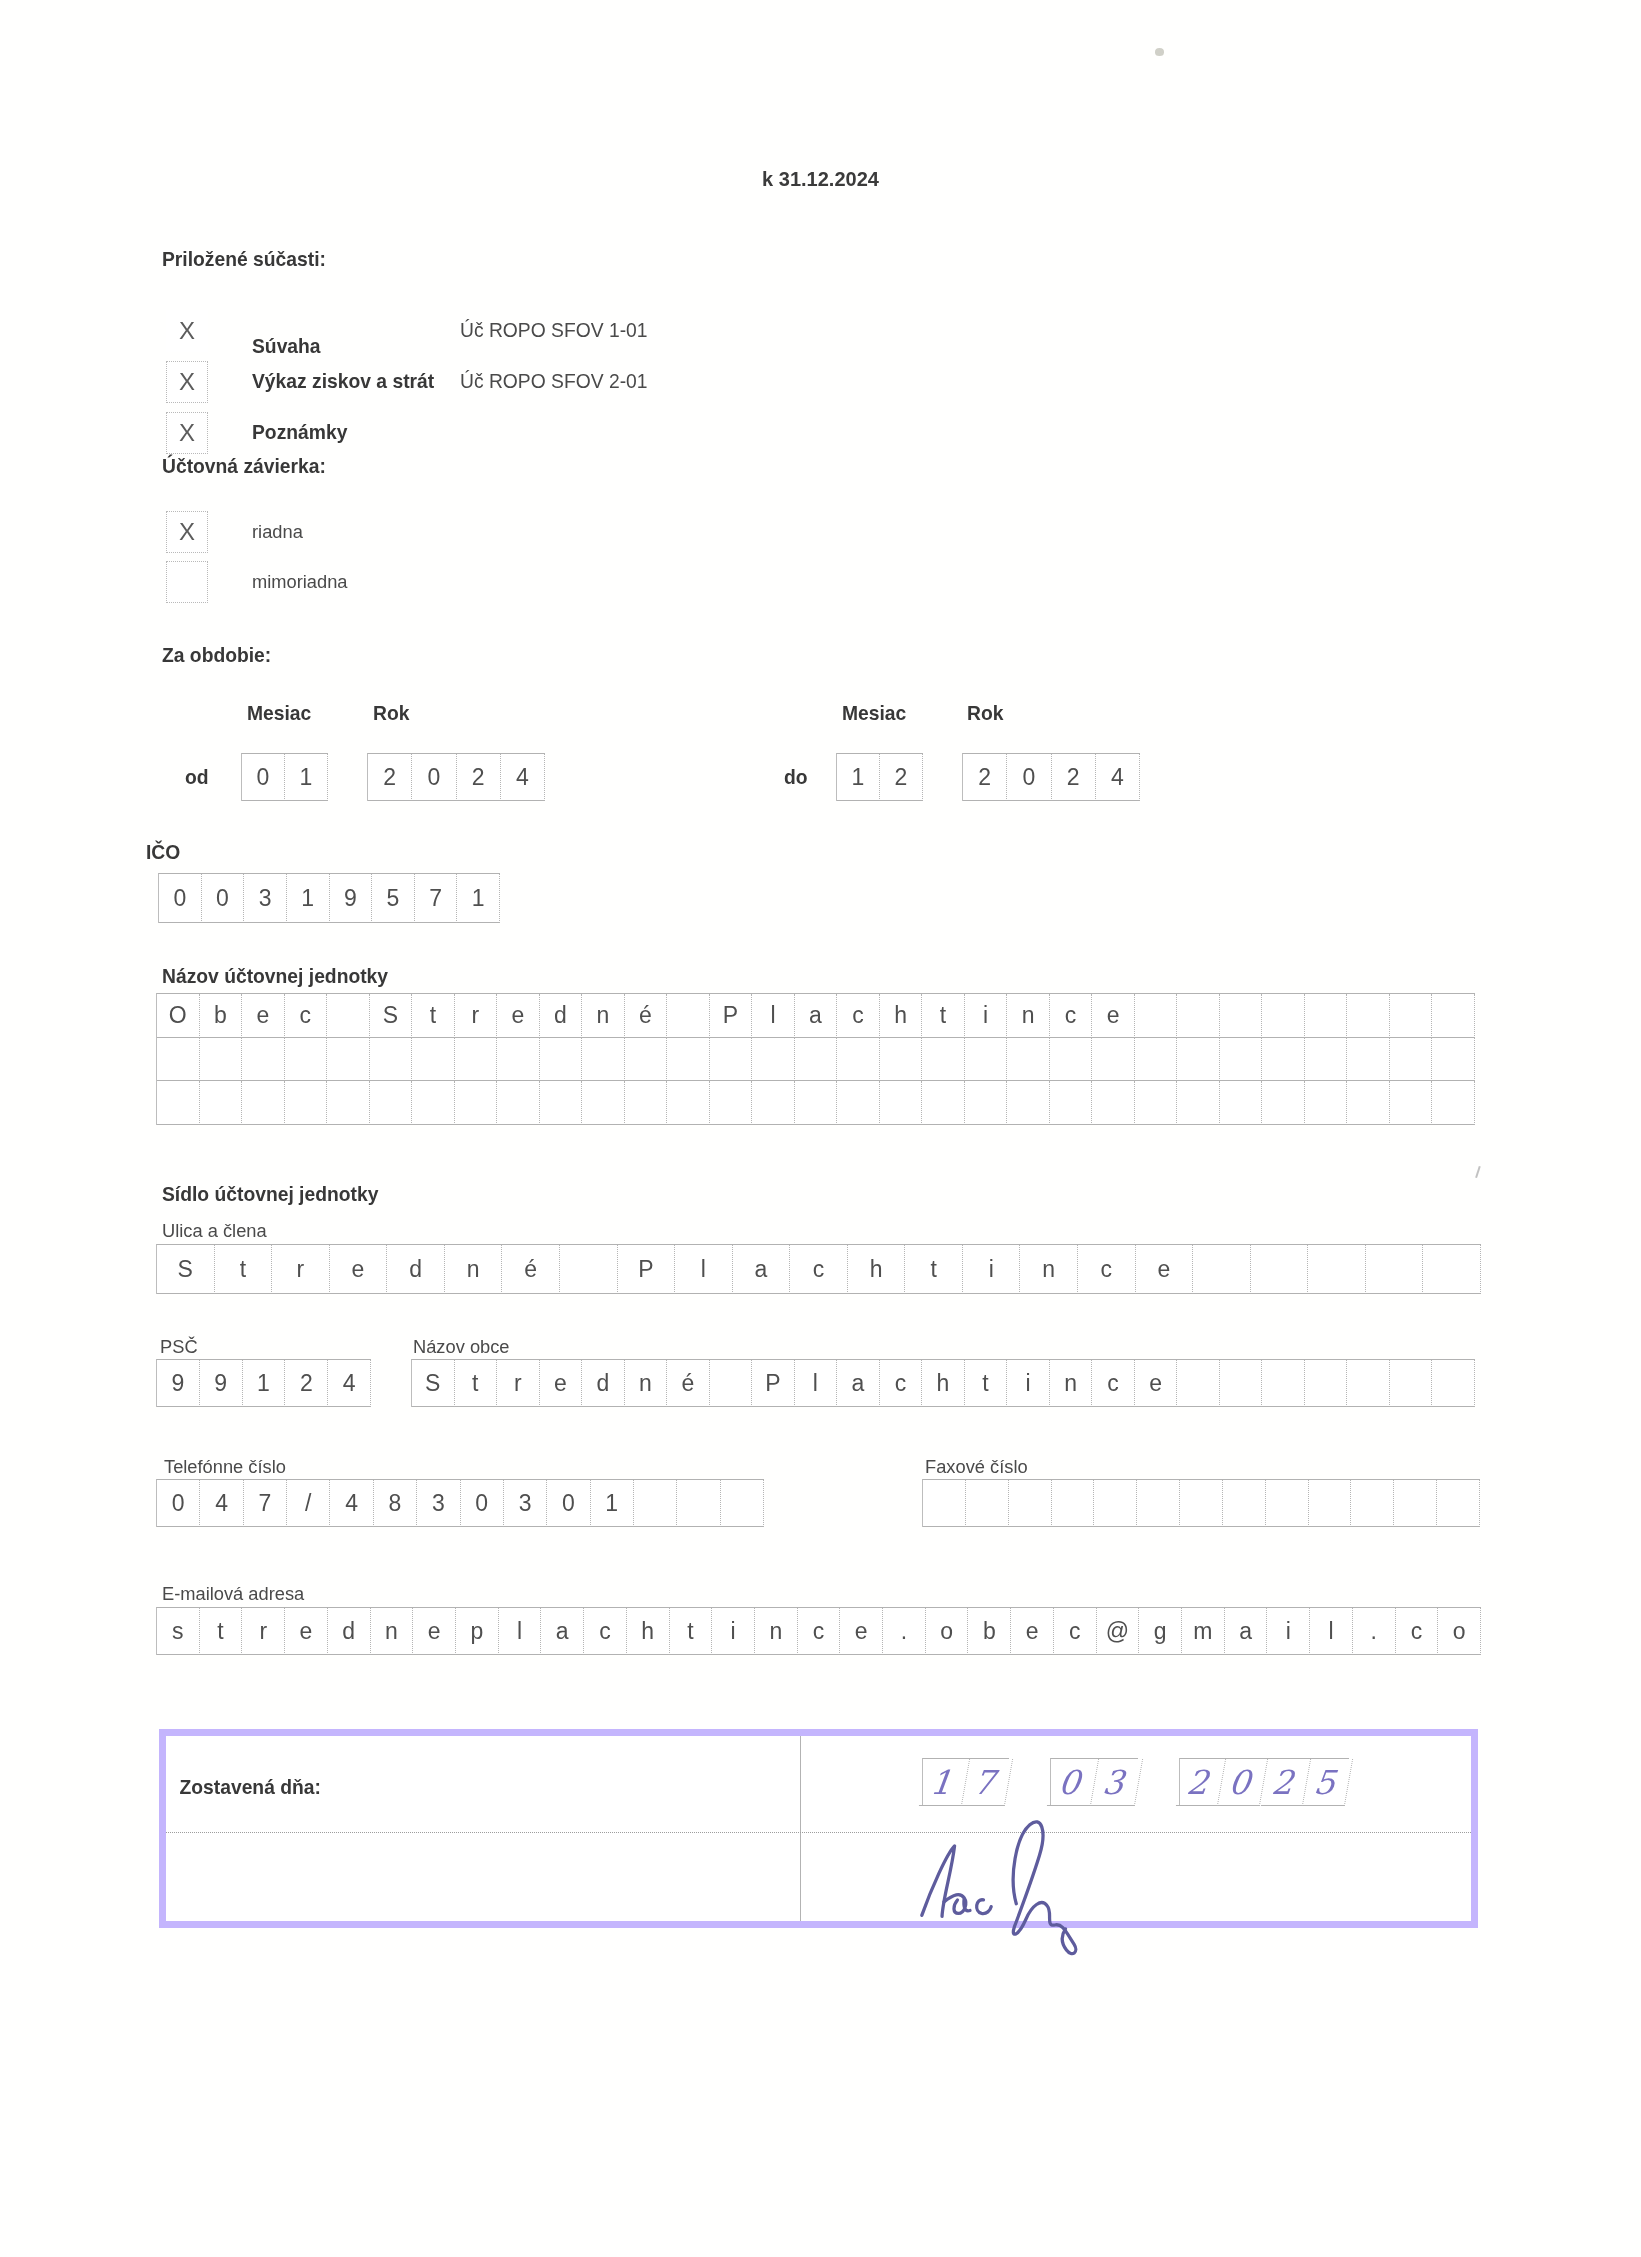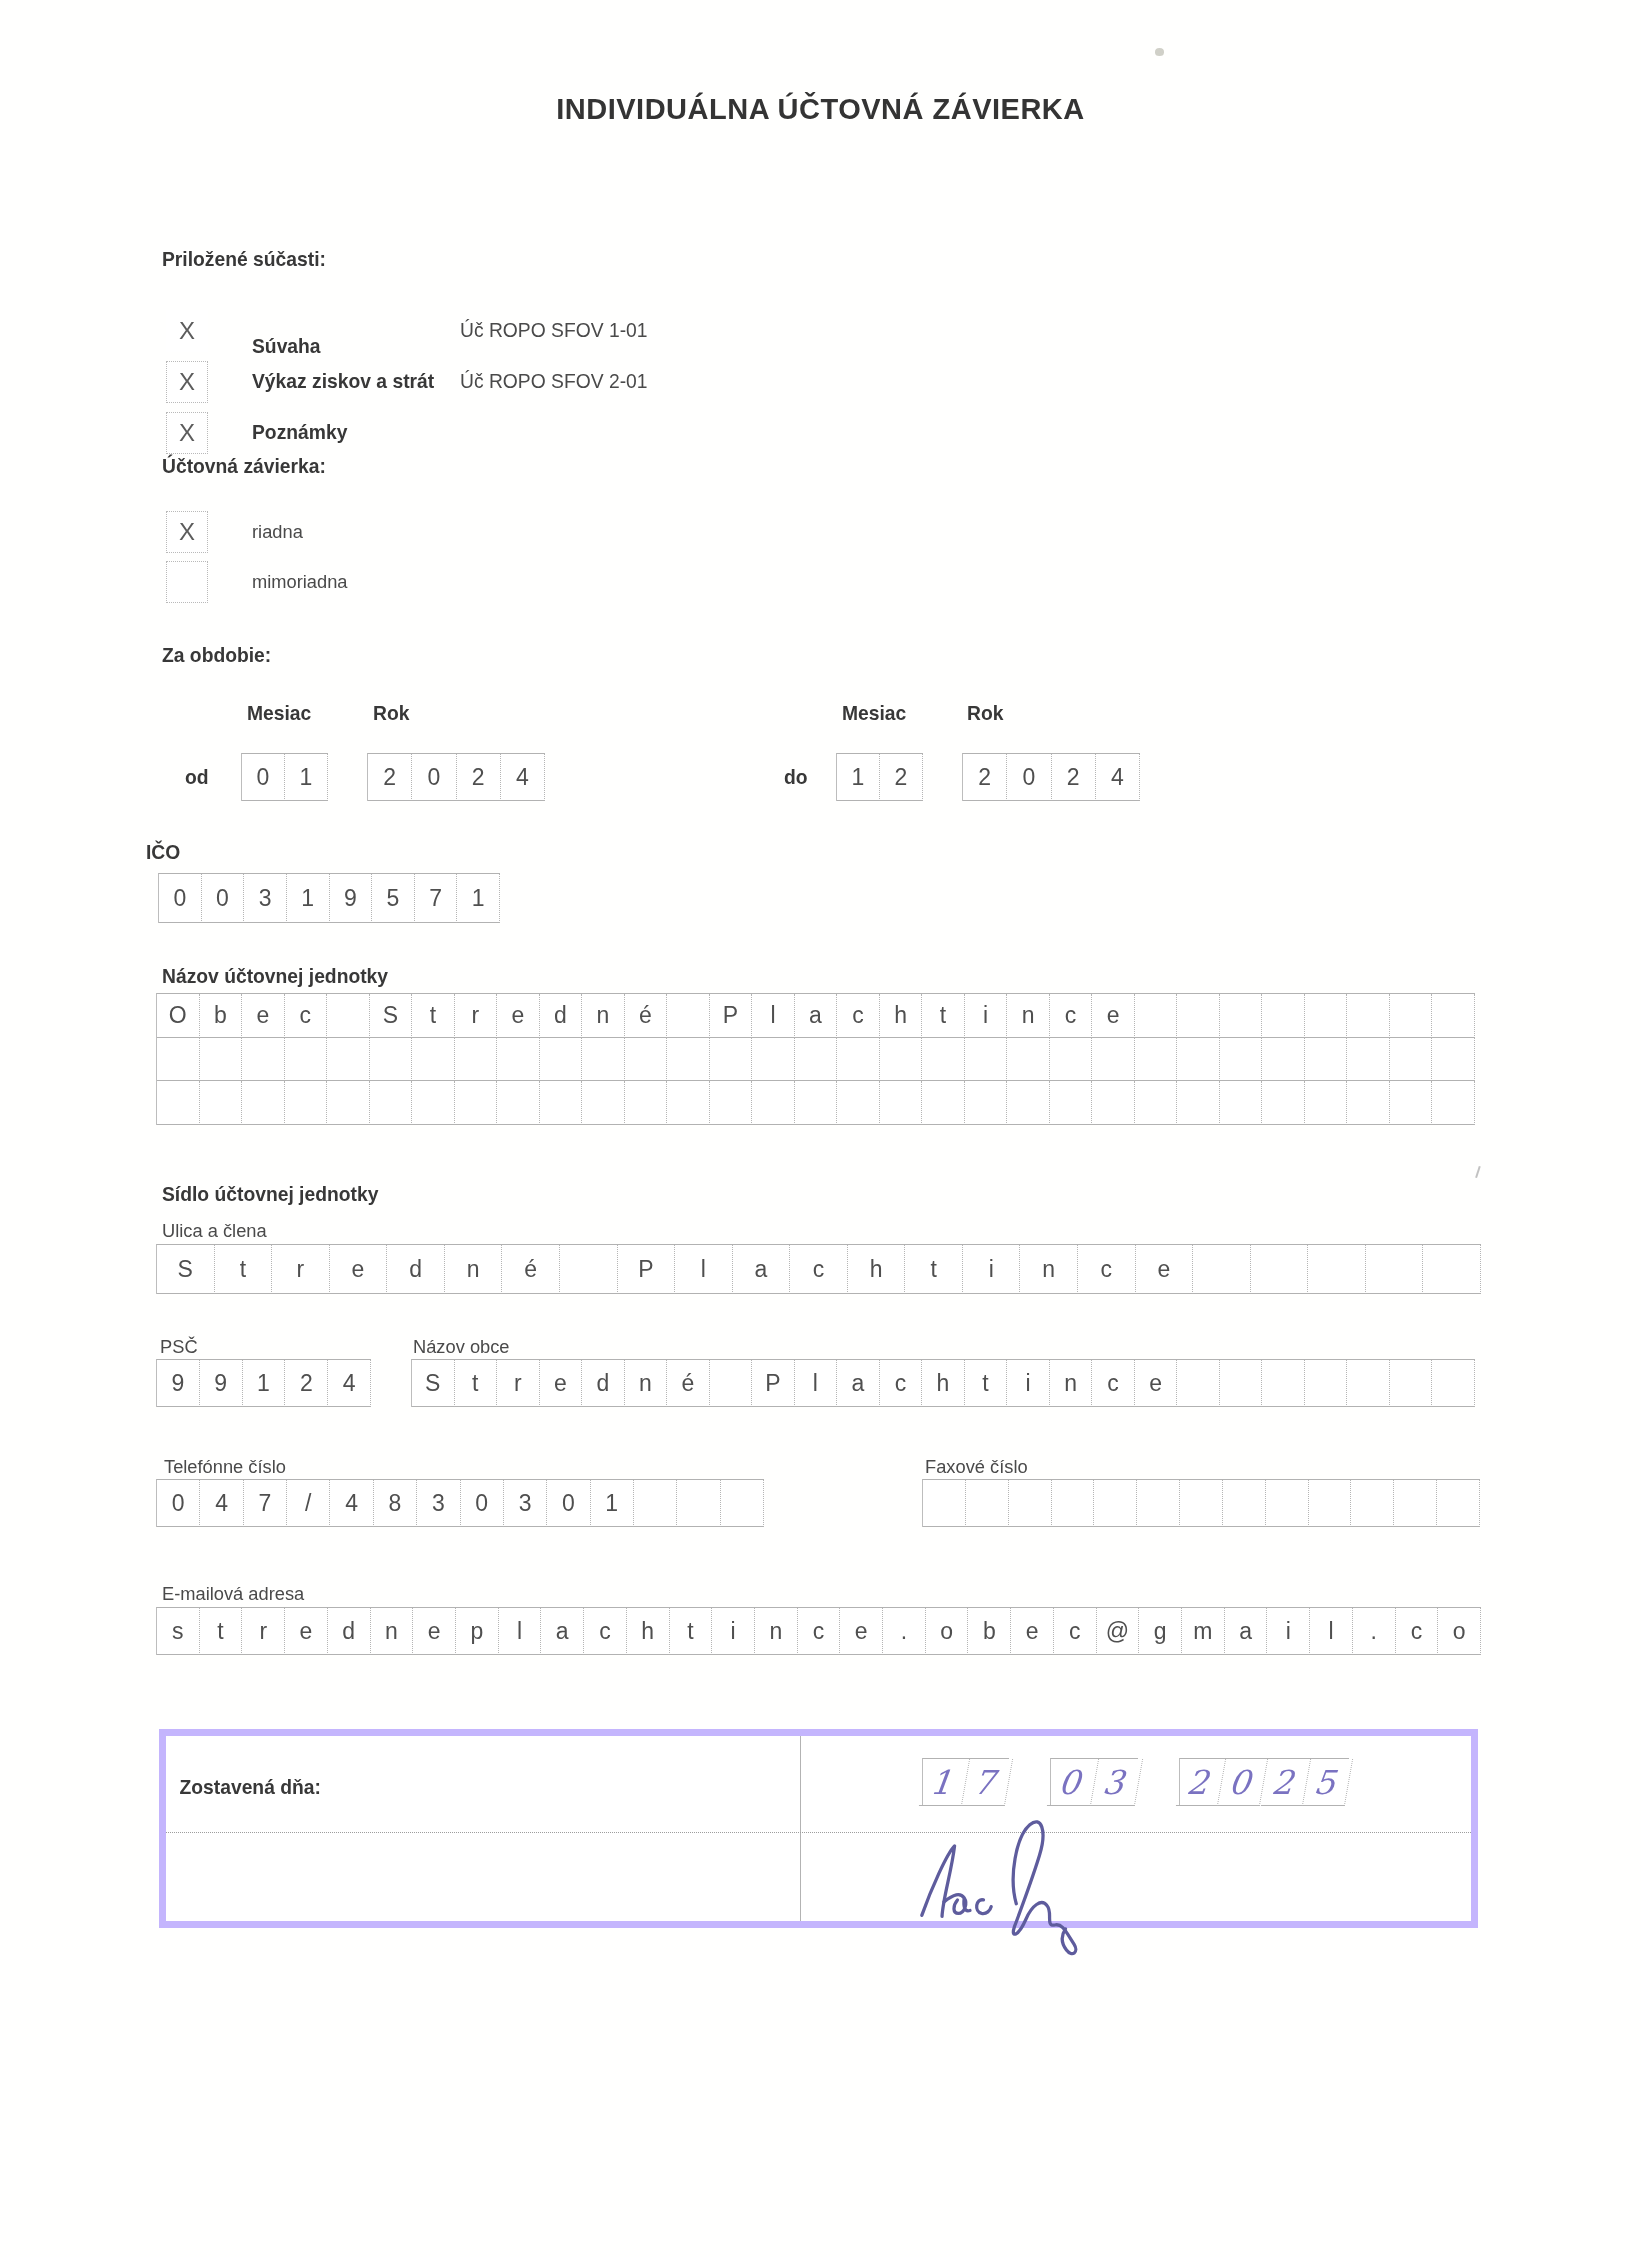--- a/index.html
+++ b/index.html
@@ -36,21 +36,21 @@
 
   .sig{stroke:#5e5c9d;stroke-width:3.4;fill:none;stroke-linecap:round;stroke-linejoin:round;}
   .artifact{position:absolute;background:#a9a99b;border-radius:50%;opacity:.55;}
   .tick{position:absolute;width:1.9px;height:11.6px;background:#9a9a9a;transform:rotate(18deg);opacity:.6;}
 </style>
 </head>
 <body>
 
 <div class="page">
 
-  <div class="abs center title" style="top:93px;">INDIVIDUÁLNA ÚČTOVNÁ ZÁVIERKA</div>
+  <div class="abs center subtitle" style="top:168px;">k 31.12.2024</div>
 
   <div class="abs lbl-b" style="left:162px;top:249px;">Priložené súčasti:</div>
 
   <div class="chkrow" style="left:166px;top:309px;">
     <span class="chk noborder">X</span>
     <span class="chklabel lbl-b" style="width:208px;margin-top:32px;">Súvaha</span>
     <span class="code">Úč ROPO SFOV 1-01</span>
   </div>
   <div class="chkrow" style="left:166px;top:360px;">
     <span class="chk">X</span>

